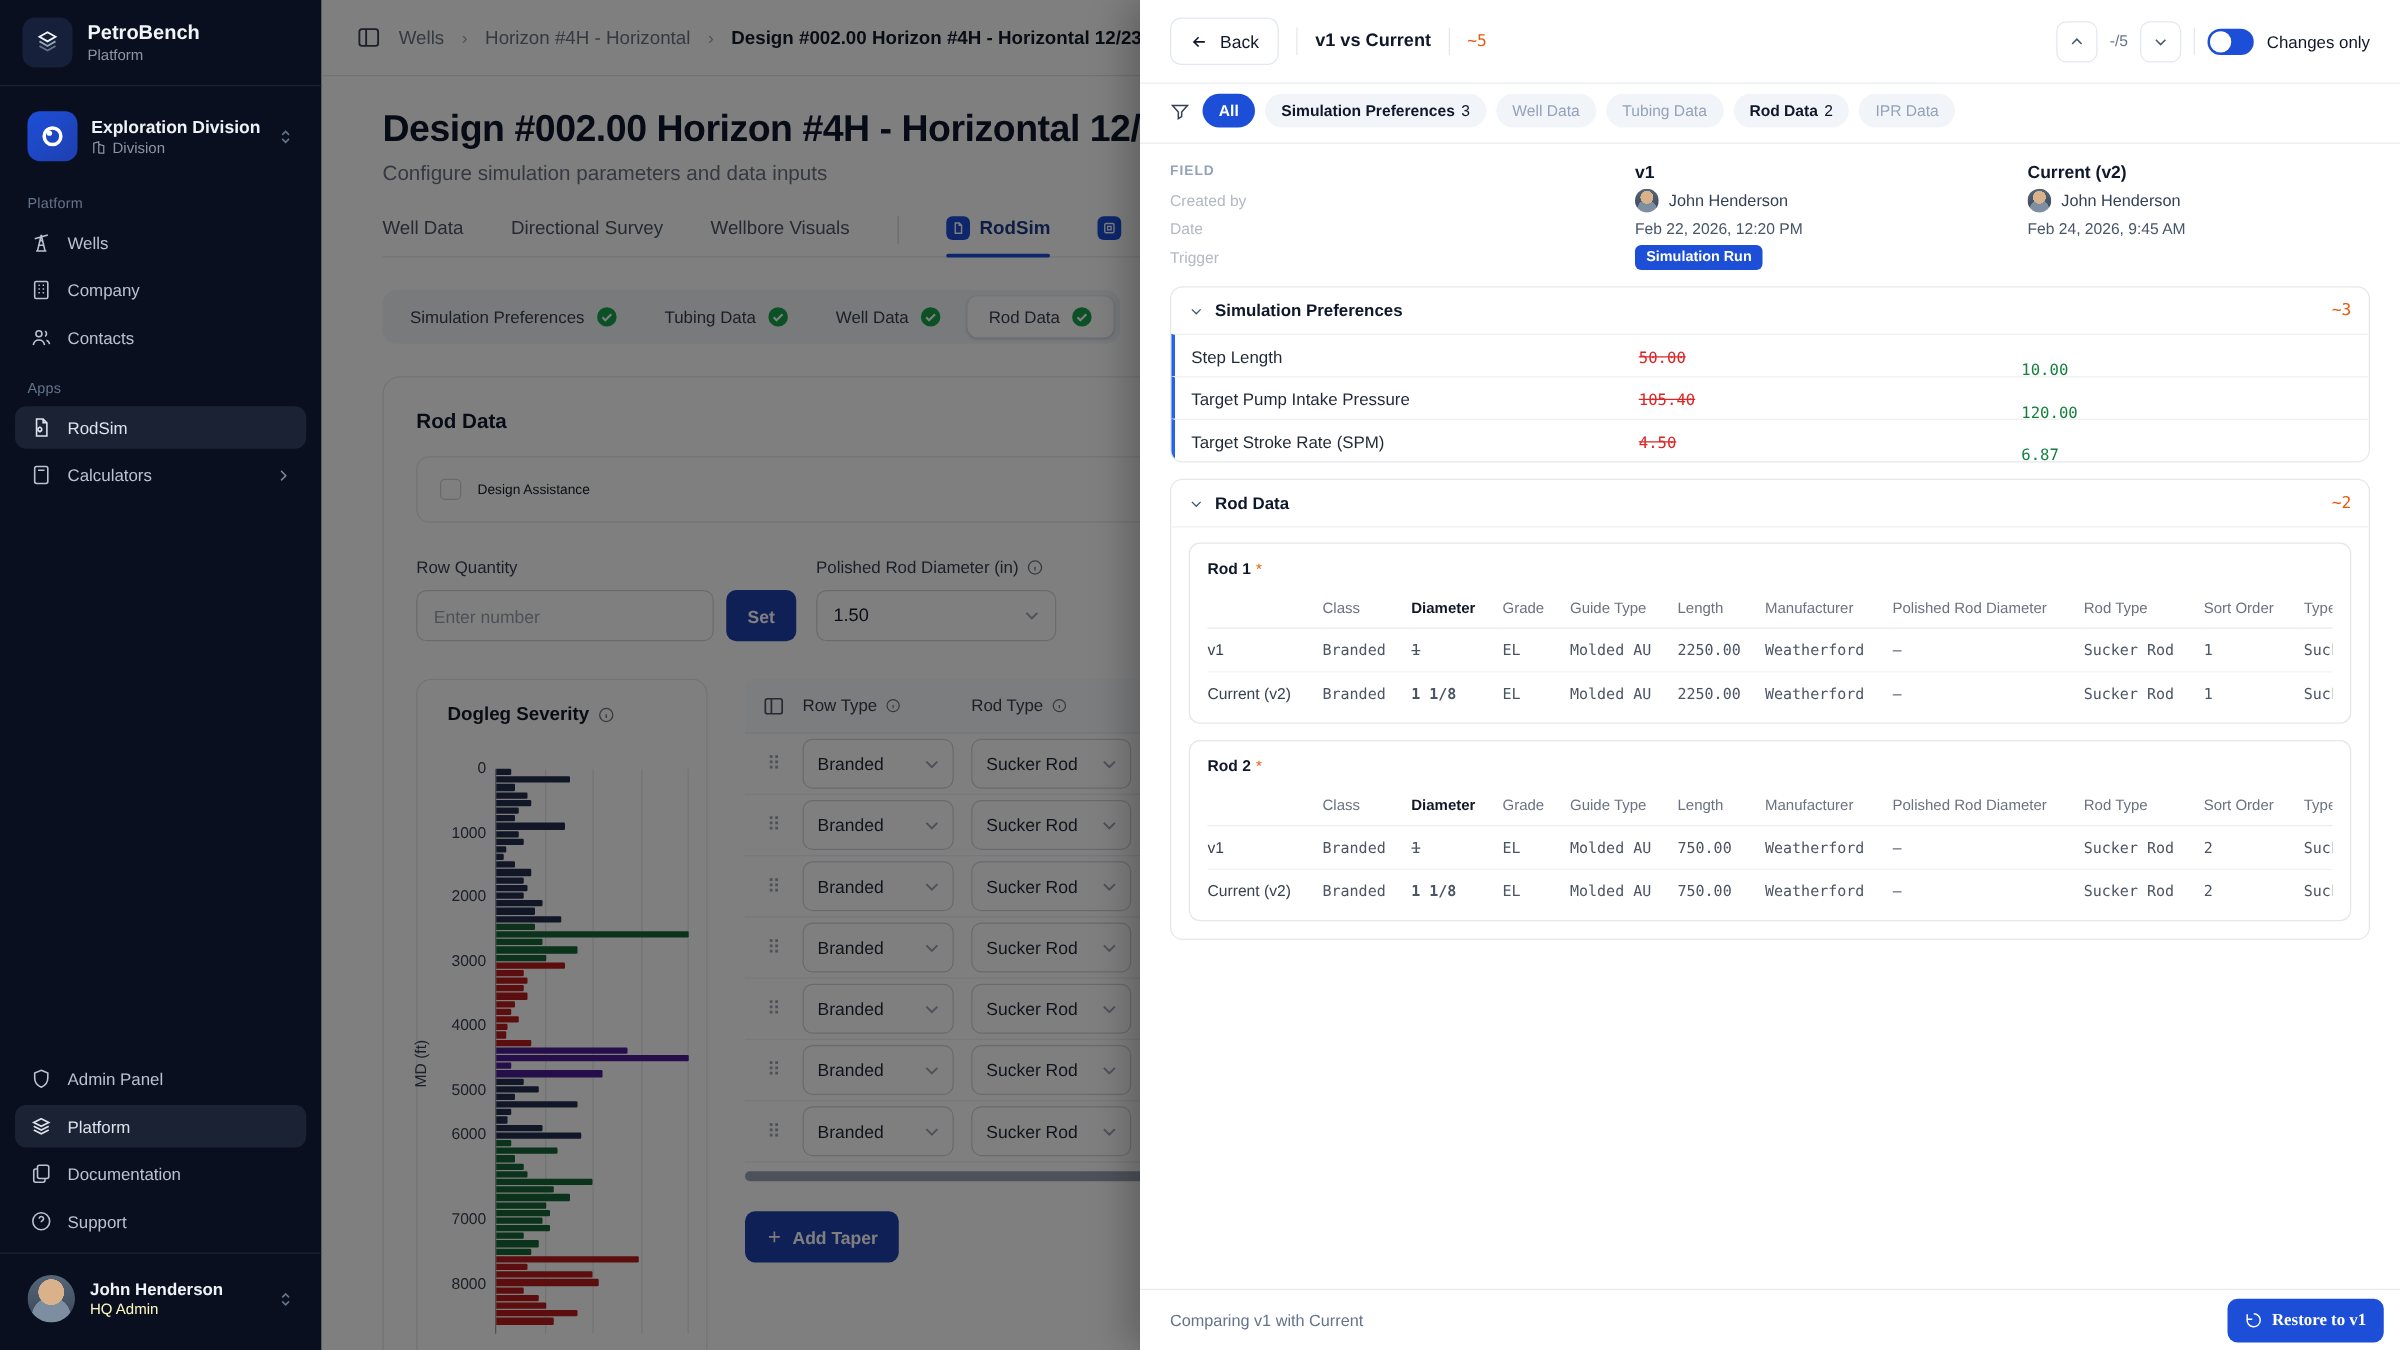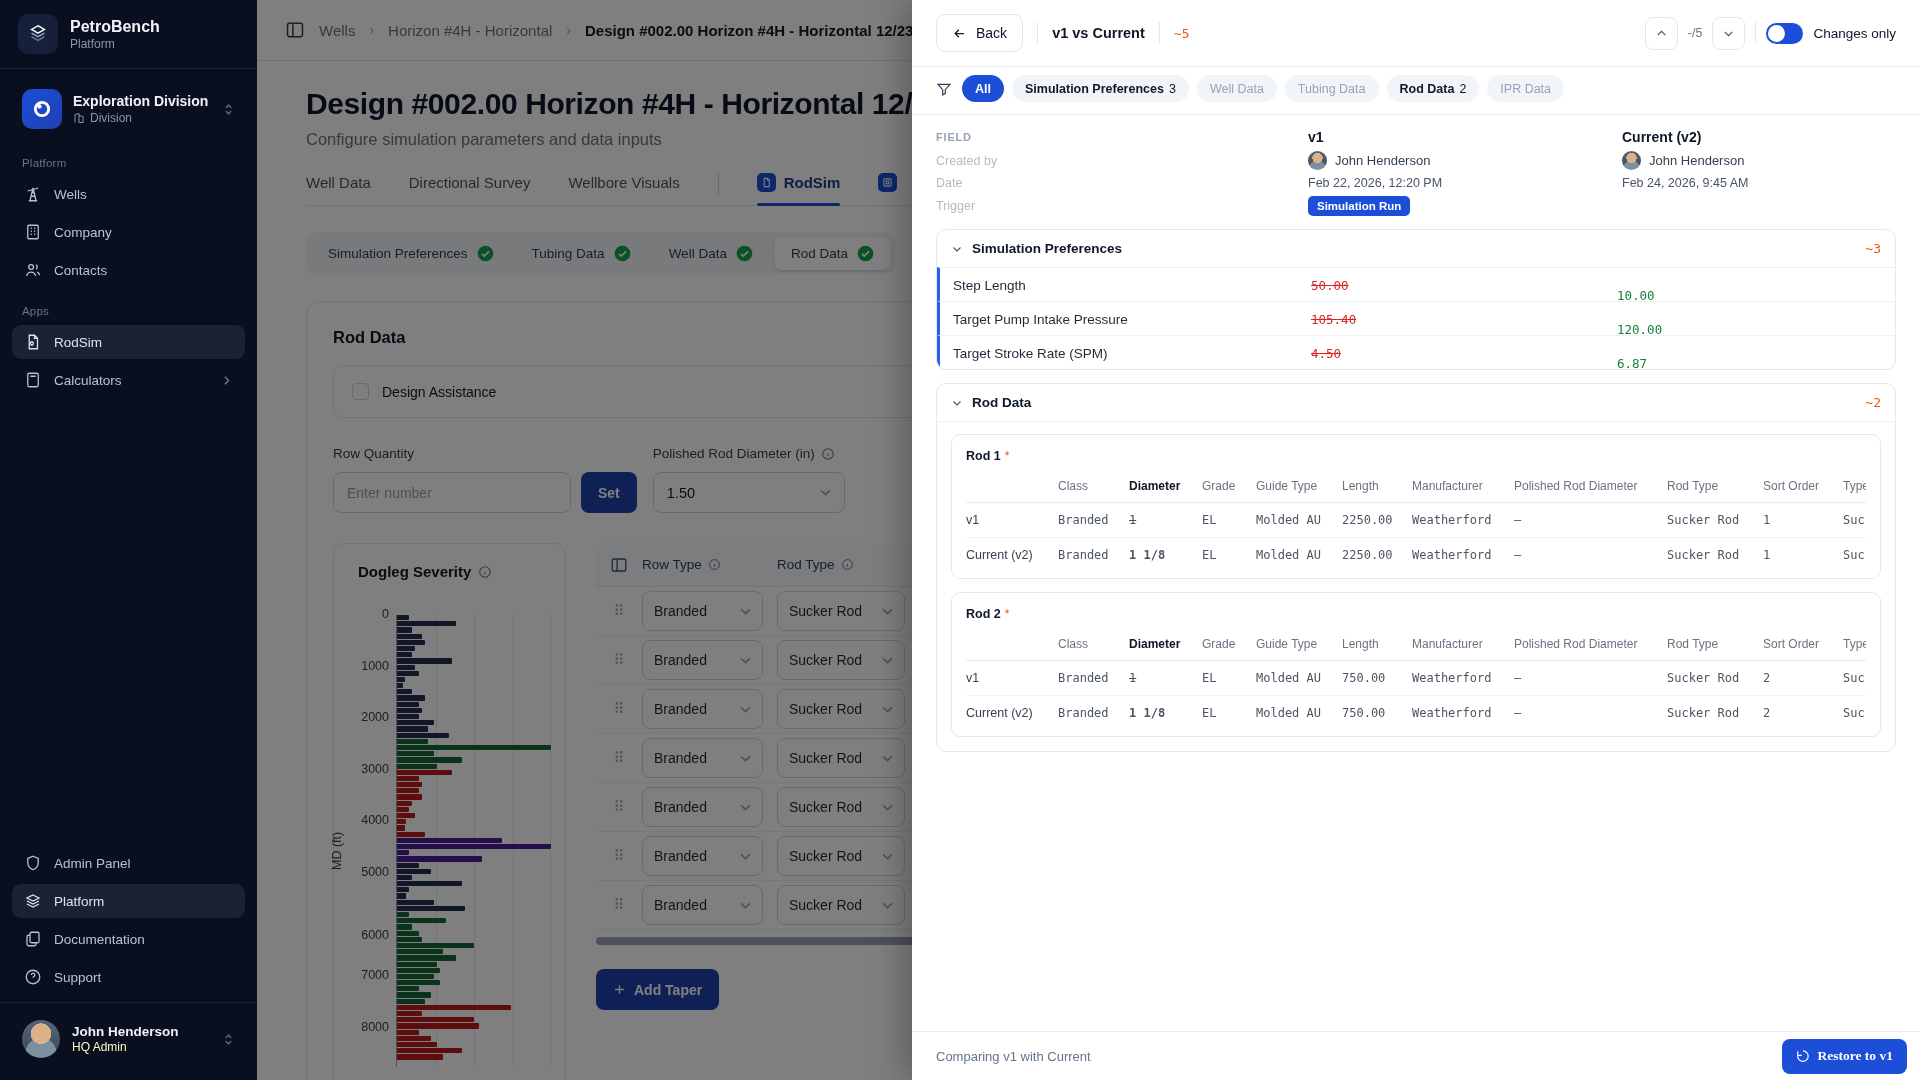--- a/index.html
+++ b/index.html
@@ -48,21 +48,21 @@
   .tab.active::after { content:""; position:absolute; left:0; right:0; bottom:-1px; height:3px; background:#1d4ed8; border-radius:2px; }
   .tab-sep { width:1px; height:22px; background:#d1d5db; margin-bottom:10px; }
   .app-ico { width:19px; height:19px; border-radius:5px; background:#1d4ed8; display:inline-flex; align-items:center; justify-content:center; color:#fff; }
   .chips { display:inline-flex; gap:4px; background:#f1f5f9; border-radius:11px; padding:5px; margin-top:26px; }
   .chip { display:flex; align-items:center; gap:9px; padding:8px 17px; font-size:13.5px; color:#334155; font-weight:500; border-radius:8px; cursor:pointer; white-space:nowrap; }
   .chip.selected { background:#fff; box-shadow:0 1px 3px rgba(15,23,42,.18); }
   .card { width:1240px; border:1px solid #e5e7eb; border-radius:14px; margin-top:26px; padding:26px; height:1000px; }
   .card-h { font-size:16.5px; font-weight:700; color:#0f172a; }
   .assist { border:1px solid #e5e7eb; border-radius:10px; padding:17px 18px; margin-top:18px; display:flex; align-items:center; gap:13px; width:1180px; }
   .checkbox { width:17px; height:17px; border:1.5px solid #cbd5e1; border-radius:4px; background:#fff; }
-  .assist-label { font-size:14px; color:#111827; }
+  .assist-label { font-size:11px; color:#111827; }
   .formrow { display:flex; margin-top:28px; gap:16px; }
   .flabel { font-size:13.5px; color:#374151; font-weight:500; display:flex; gap:6px; align-items:center; }
   .ctrls { display:flex; gap:10px; margin-top:11px; }
   .tinput { width:238px; height:41px; border:1px solid #d1d5db; border-radius:8px; padding:0 13px; font-size:14px; color:#111827; font-family:"Liberation Sans",sans-serif; }
   .tinput::placeholder { color:#9aa2ae; }
   .btn-primary { background:#1e40af; color:#fff; border:none; border-radius:8px; font-size:14px; font-weight:600; height:41px; padding:0 17px; cursor:pointer; display:inline-flex; align-items:center; gap:8px; font-family:"Liberation Sans",sans-serif; }
   .select { height:41px; border:1px solid #d1d5db; border-radius:8px; display:flex; align-items:center; justify-content:space-between; padding:0 13px; font-size:14.5px; color:#111827; cursor:pointer; background:#fff; }
   .select .chev { color:#9ca3af; }
   .lower { display:flex; gap:30px; margin-top:30px; }
 
@@ -444,21 +444,21 @@
               <div class="ylab">
                   <span>MD (ft)</span>
                 </div>
               <div class="yticks">
                   <div class="ytick" style="top: -8px;">0</div>
                   <div class="ytick" style="top: 43.6px;">1000</div>
                   <div class="ytick" style="top: 95.2px;">2000</div>
                   <div class="ytick" style="top: 146.8px;">3000</div>
                   <div class="ytick" style="top: 198.4px;">4000</div>
                   <div class="ytick" style="top: 250px;">5000</div>
-                  <div class="ytick" style="top: 313px;">6000</div>
+                  <div class="ytick" style="top: 285px;">6000</div>
                   <div class="ytick" style="top: 353.2px;">7000</div>
                   <div class="ytick" style="top: 404.8px;">8000</div>
                 </div>
               <div class="plotarea">
                 <div class="gridline" style="left:25%"></div>
                 <div class="gridline" style="left:50%"></div>
                 <div class="gridline" style="left:75%"></div>
                 <div class="gridline" style="left:99.5%"></div>
                 <div class="dbars">
                     <div class="dbar" style="width: 8%; background: rgb(37, 46, 78);"></div>

